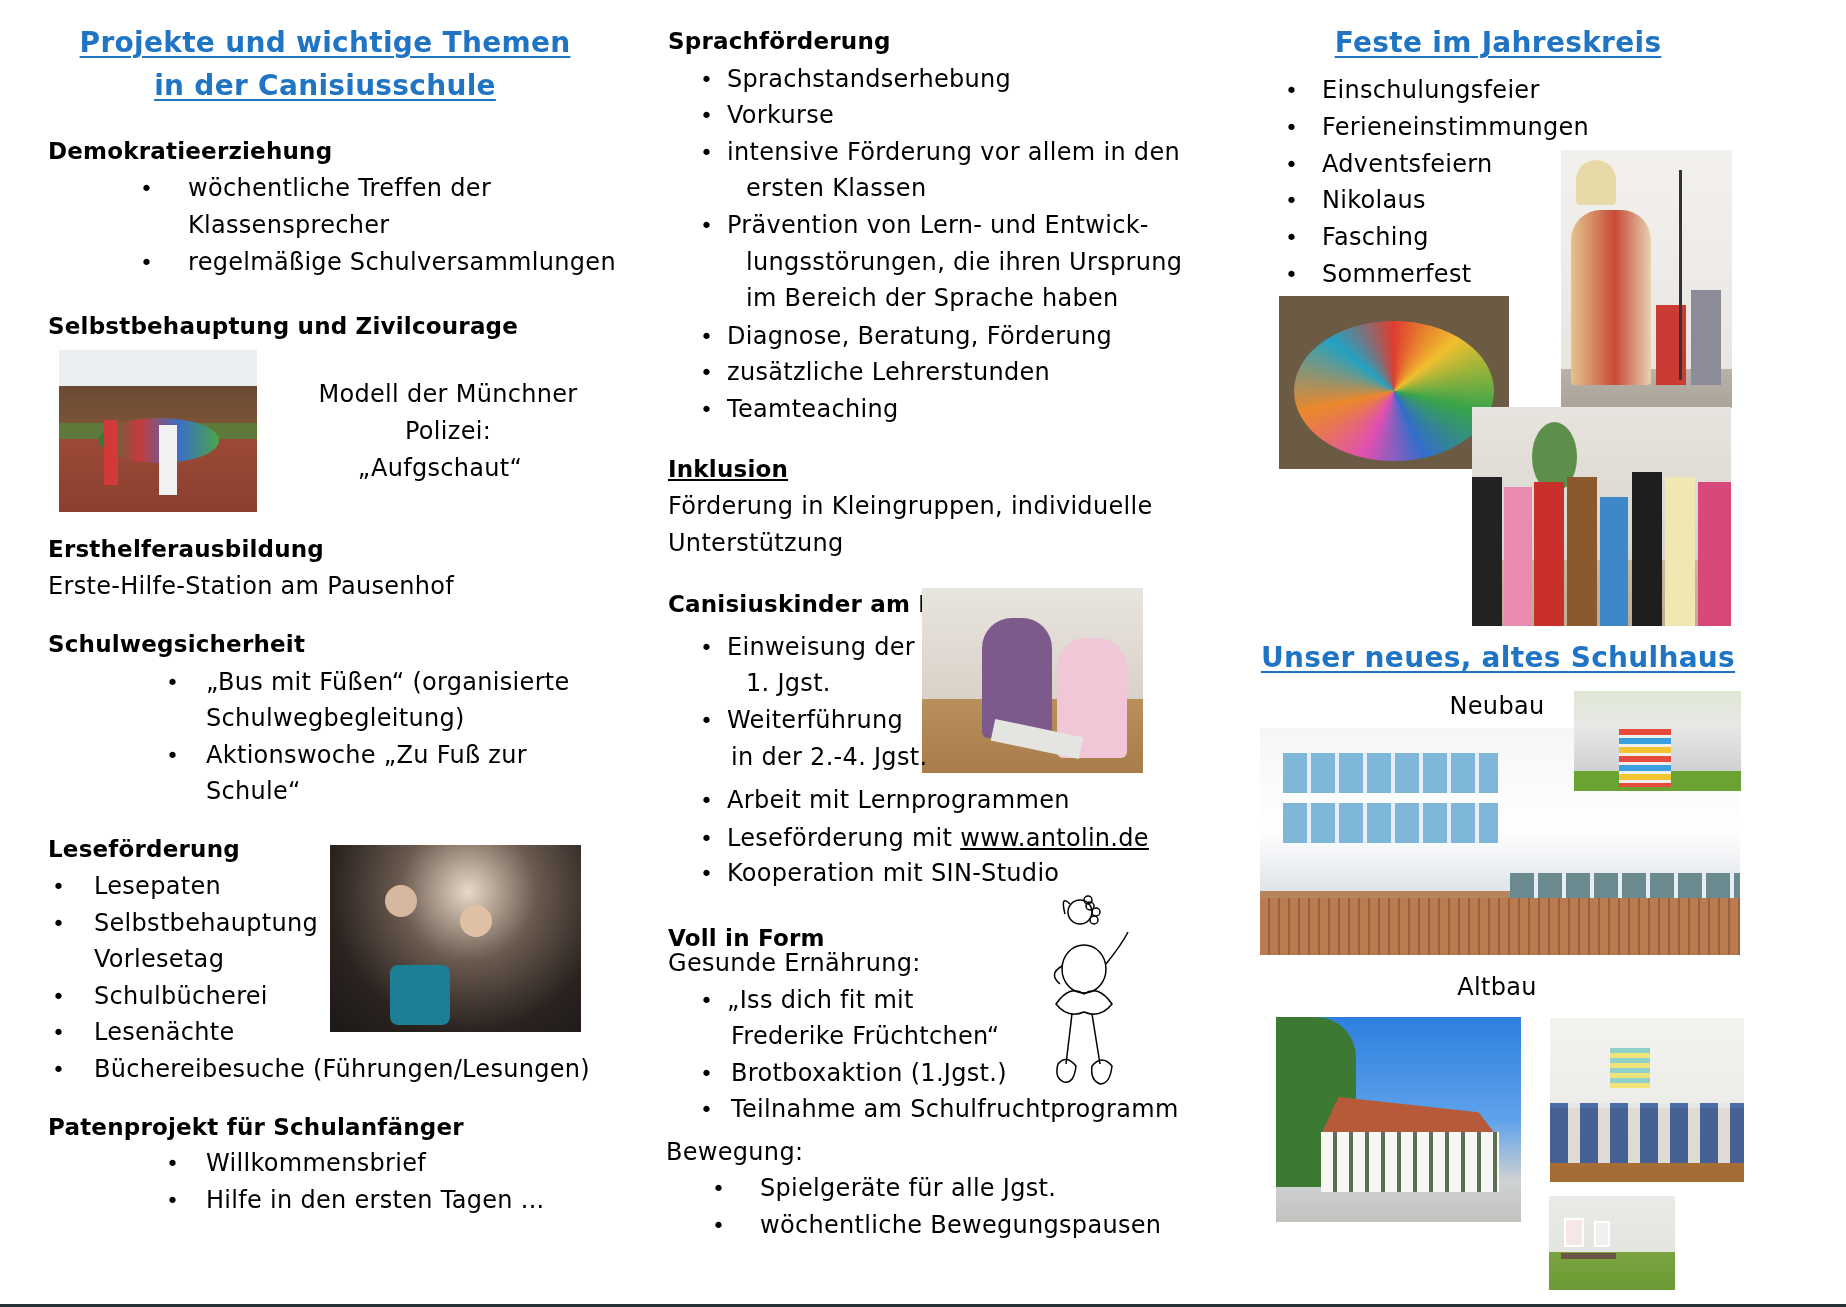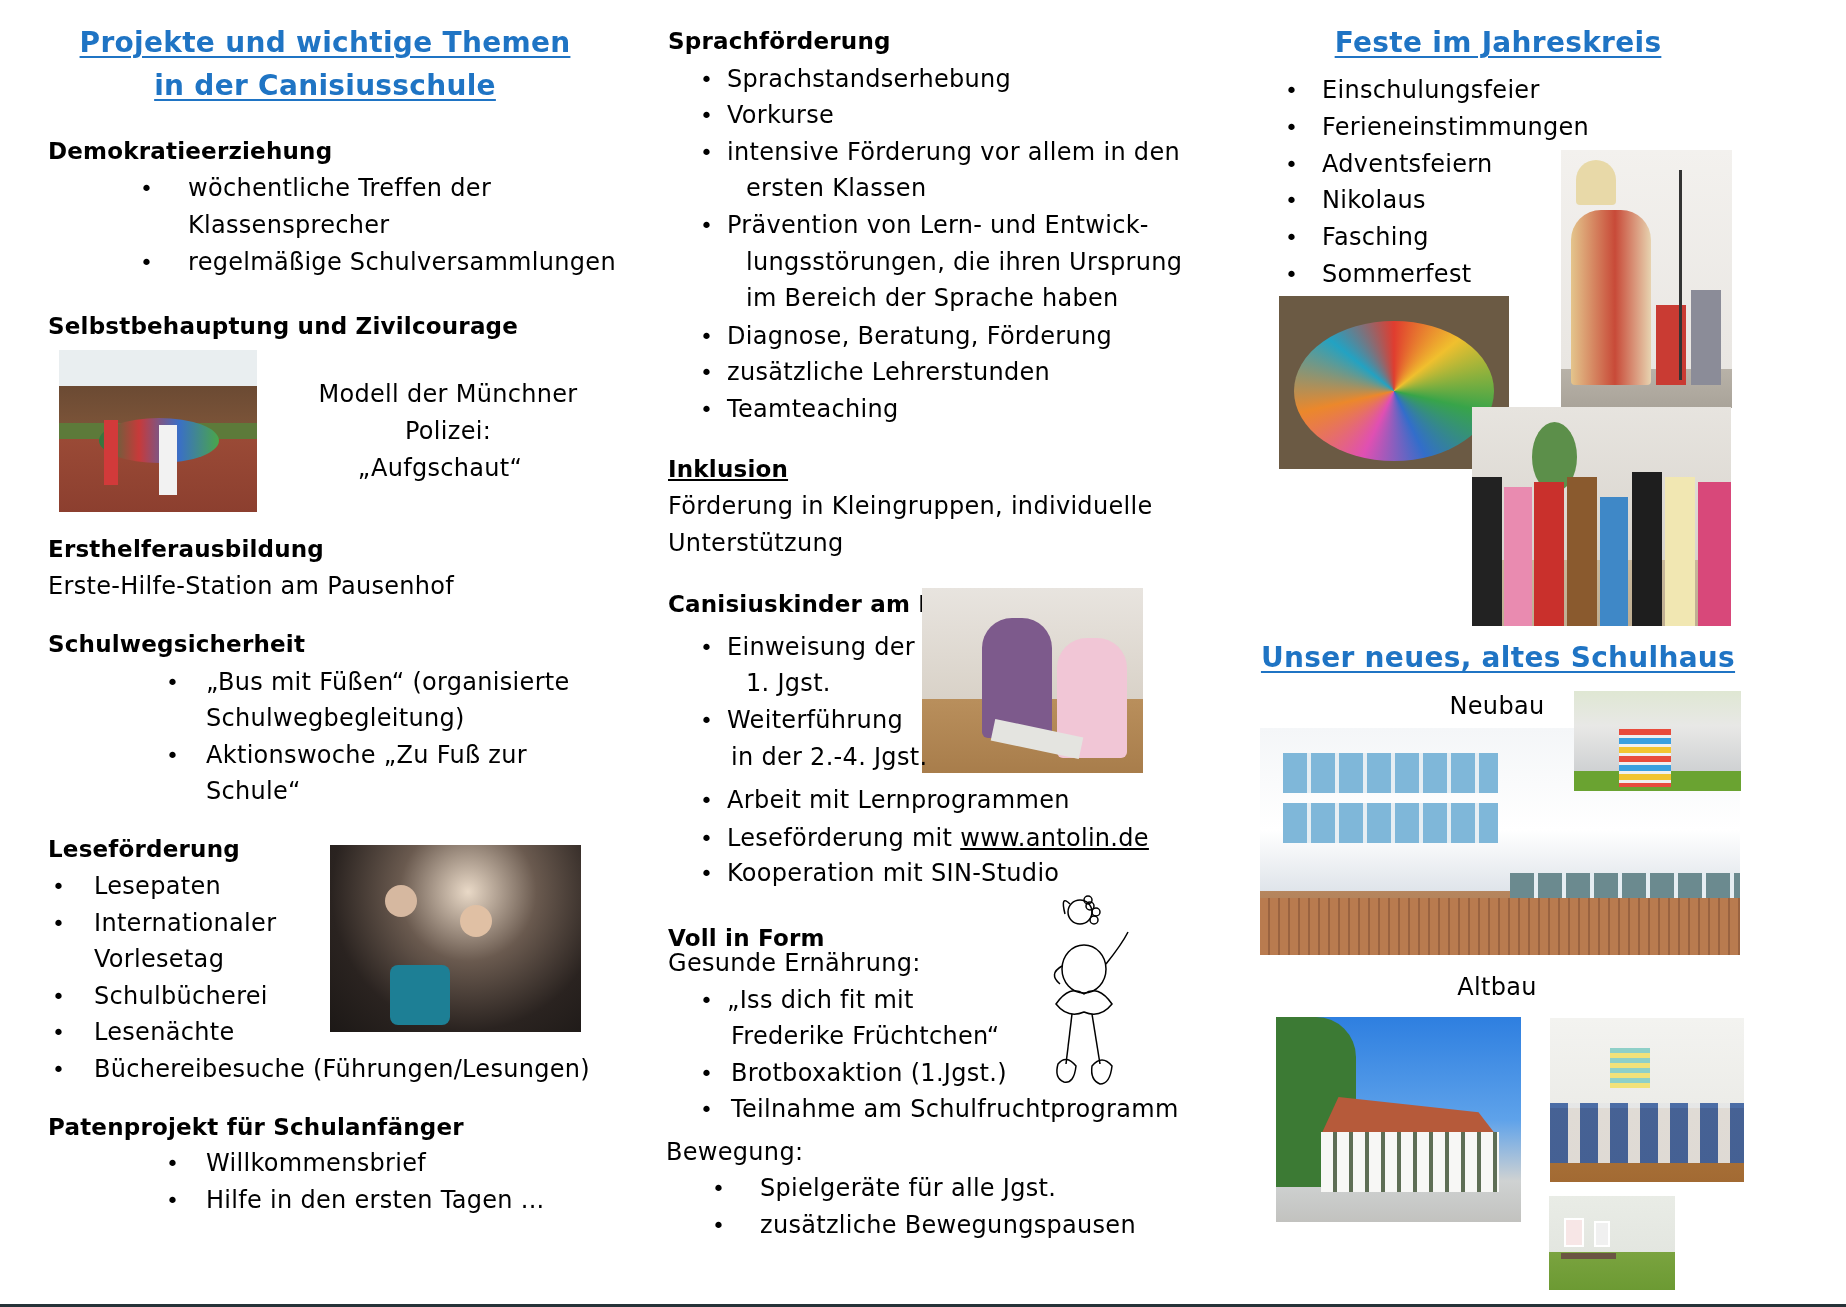--- a/index.html
+++ b/index.html
@@ -47,21 +47,21 @@
 <div class="abs t" style="left:206px;top:668px;">„Bus mit Füßen“ (organisierte</div>
 <div class="abs t" style="left:206px;top:704px;">Schulwegbegleitung)</div>
 <div class="abs bul" style="left:166px;top:745px;">•</div>
 <div class="abs t" style="left:206px;top:741px;">Aktionswoche „Zu Fuß zur</div>
 <div class="abs t" style="left:206px;top:777px;">Schule“</div>
 
 <div class="abs h" style="left:48px;top:836px;">Leseförderung</div>
 <div class="abs bul" style="left:52px;top:876px;">•</div>
 <div class="abs t" style="left:94px;top:872px;">Lesepaten</div>
 <div class="abs bul" style="left:52px;top:913px;">•</div>
-<div class="abs t" style="left:94px;top:909px;">Internationaler</div>
+<div class="abs t" style="left:94px;top:909px;">Selbstbehauptung</div>
 <div class="abs t" style="left:94px;top:945px;">Vorlesetag</div>
 <div class="abs bul" style="left:52px;top:986px;">•</div>
 <div class="abs t" style="left:94px;top:982px;">Schulbücherei</div>
 <div class="abs bul" style="left:52px;top:1022px;">•</div>
 <div class="abs t" style="left:94px;top:1018px;">Lesenächte</div>
 <div class="abs bul" style="left:52px;top:1059px;">•</div>
 <div class="abs t" style="left:94px;top:1055px;">Büchereibesuche (Führungen/Lesungen)</div>
 <div class="photo" style="left:330px;top:845px;width:251px;height:187px;background:radial-gradient(ellipse at 55% 25%,#e9d9c7 0%,#6a5a4f 35%,#2a2320 70%,#1c1816 100%);">
   <div class="abs" style="left:55px;top:40px;width:32px;height:32px;border-radius:50%;background:#d6b8a0;"></div>
   <div class="abs" style="left:130px;top:60px;width:32px;height:32px;border-radius:50%;background:#e0c0a4;"></div>
@@ -122,21 +122,21 @@
 <div class="abs t" style="left:727px;top:986px;">„Iss dich fit mit</div>
 <div class="abs t" style="left:731px;top:1022px;">Frederike Früchtchen“</div>
 <div class="abs bul" style="left:700px;top:1063px;">•</div>
 <div class="abs t" style="left:731px;top:1059px;">Brotboxaktion (1.Jgst.)</div>
 <div class="abs bul" style="left:700px;top:1099px;">•</div>
 <div class="abs t" style="left:731px;top:1095px;">Teilnahme am Schulfruchtprogramm</div>
 <div class="abs t" style="left:666px;top:1138px;">Bewegung:</div>
 <div class="abs bul" style="left:712px;top:1178px;">•</div>
 <div class="abs t" style="left:760px;top:1174px;">Spielgeräte für alle Jgst.</div>
 <div class="abs bul" style="left:712px;top:1215px;">•</div>
-<div class="abs t" style="left:760px;top:1211px;">zusätzliche Bewegungspausen</div>
+<div class="abs t" style="left:760px;top:1211px;">wöchentliche Bewegungspausen</div>
 
 <svg class="abs" style="left:1030px;top:894px;" width="102" height="200" viewBox="0 0 102 200">
   <g fill="none" stroke="#000" stroke-width="1.5">
     <circle cx="50" cy="18" r="12"></circle>
     <circle cx="60" cy="12" r="4"></circle>
       <circle cx="66" cy="18" r="4"></circle>
       <circle cx="64" cy="26" r="4"></circle>
       <circle cx="58" cy="6" r="4"></circle>
     <path d="M40 10 Q30 0 35 20"></path>
     <ellipse cx="54" cy="75" rx="22" ry="24"></ellipse>

